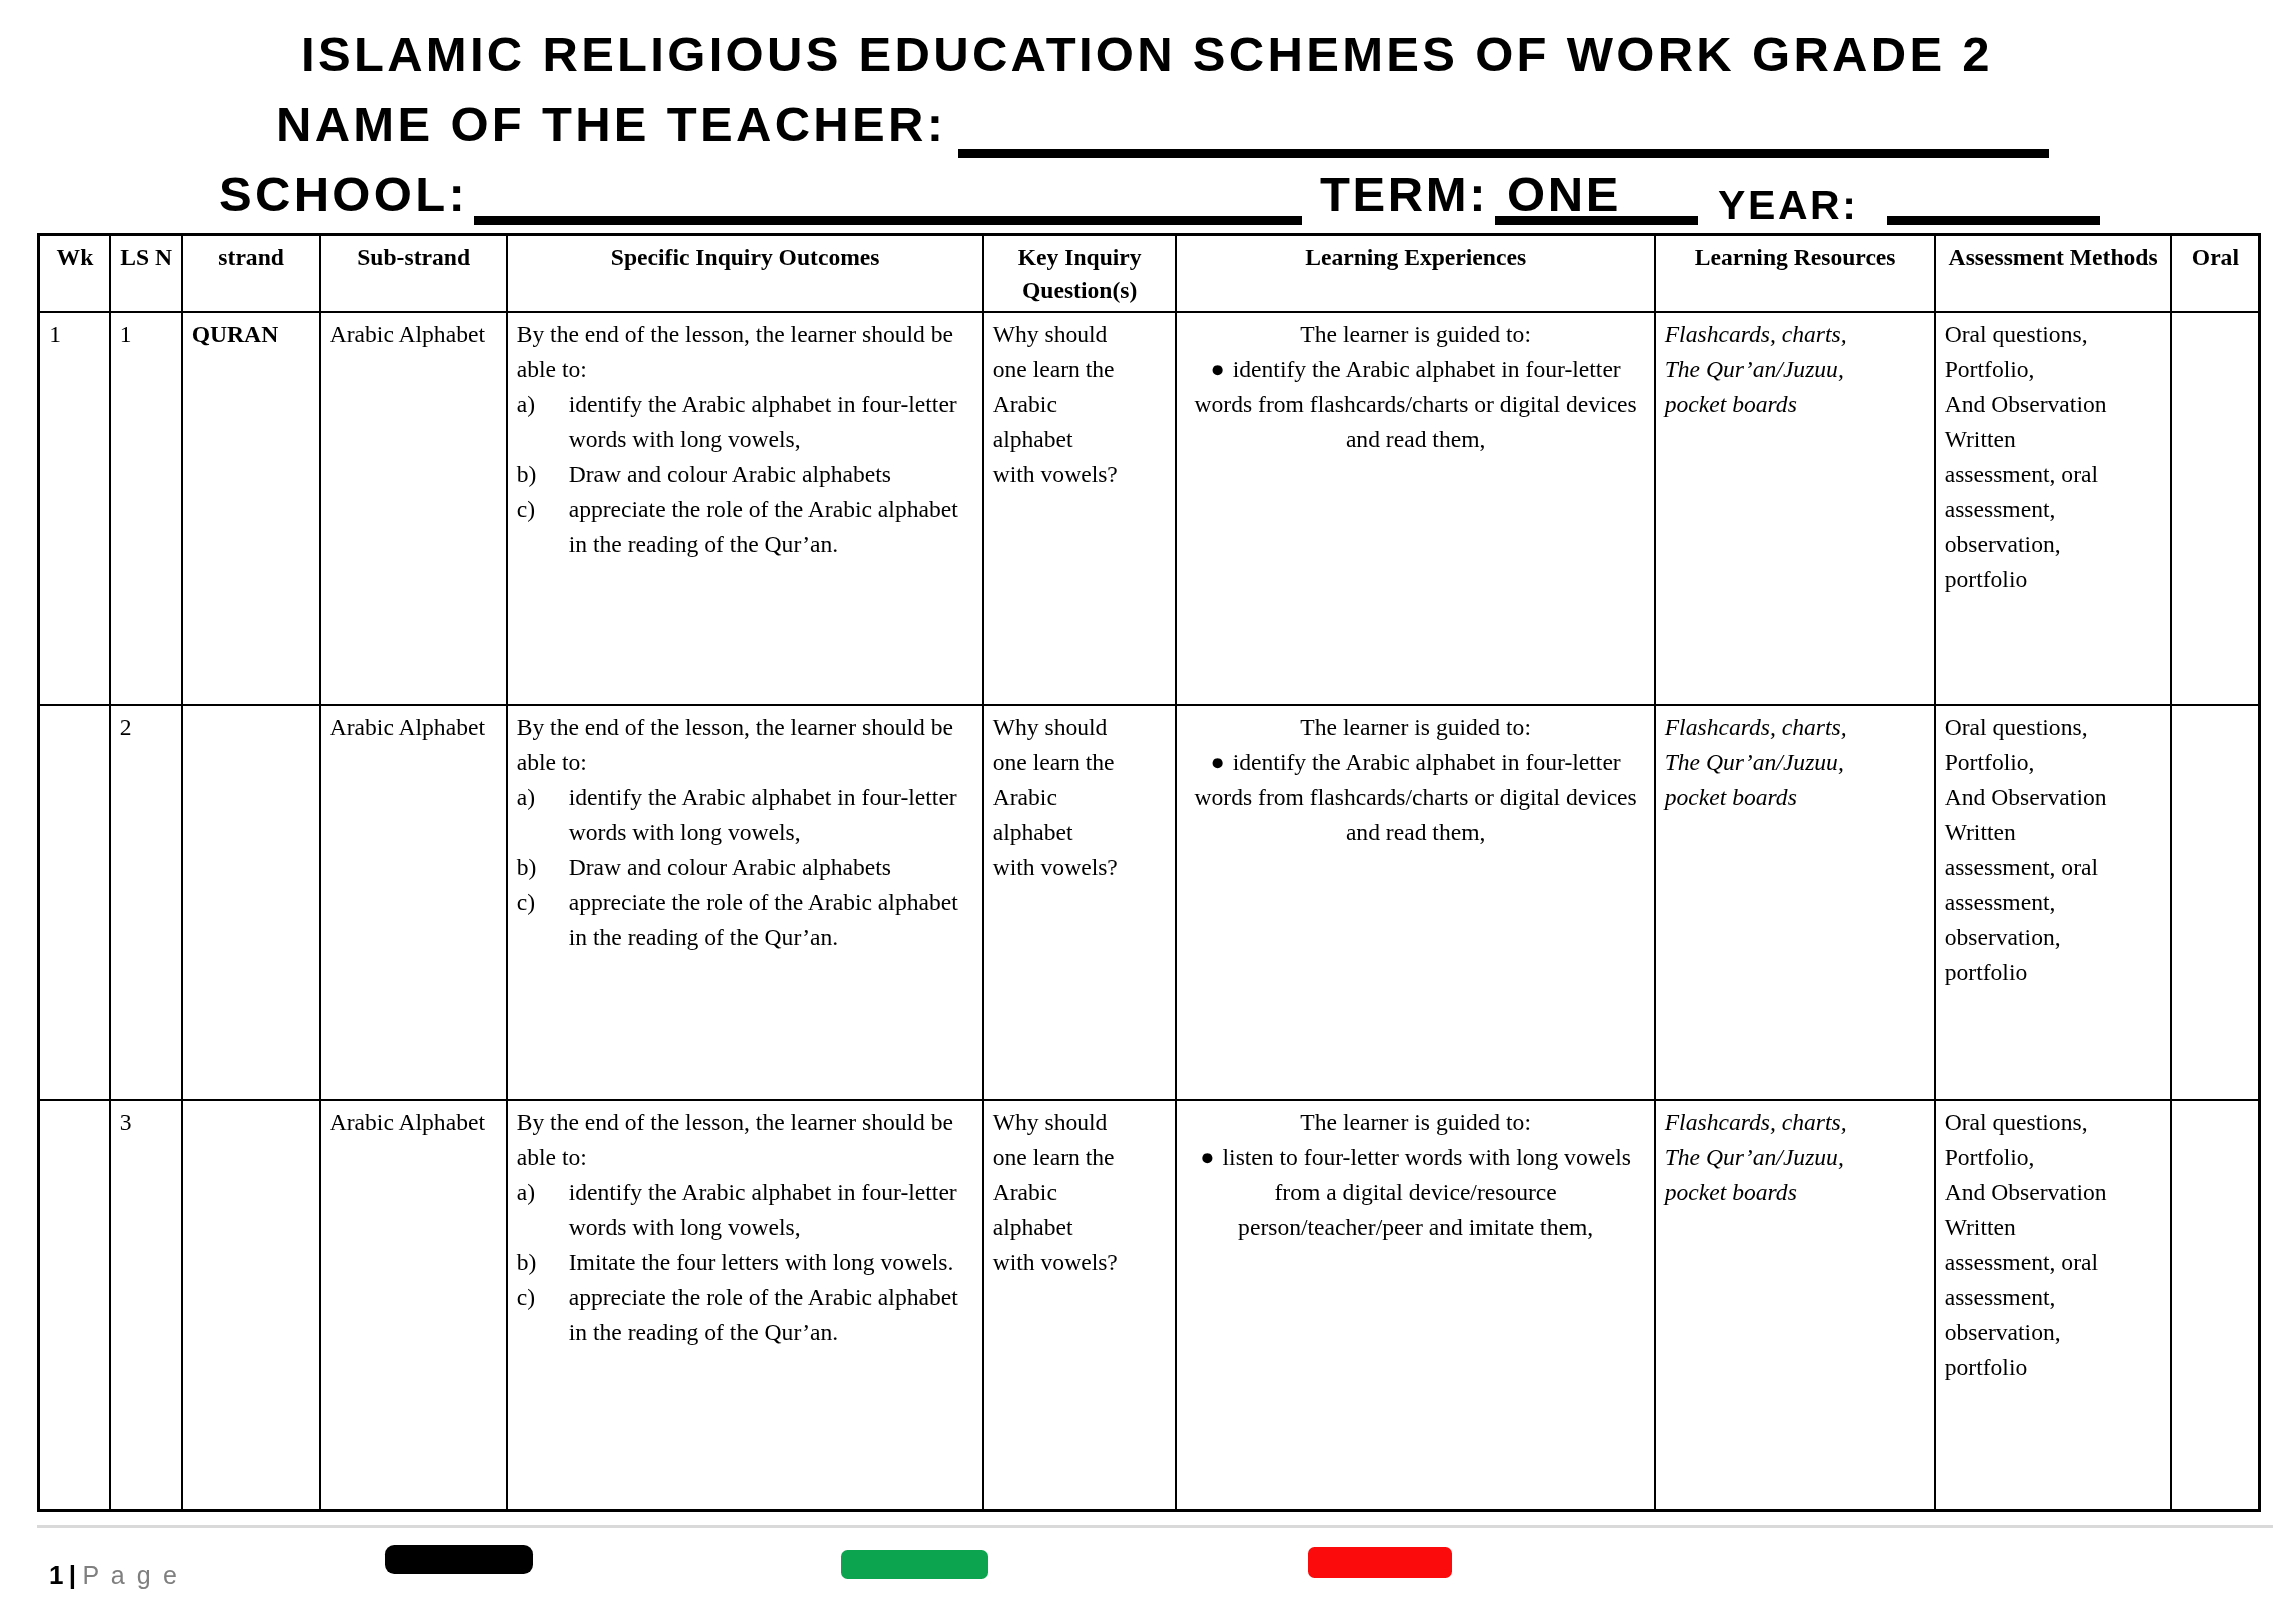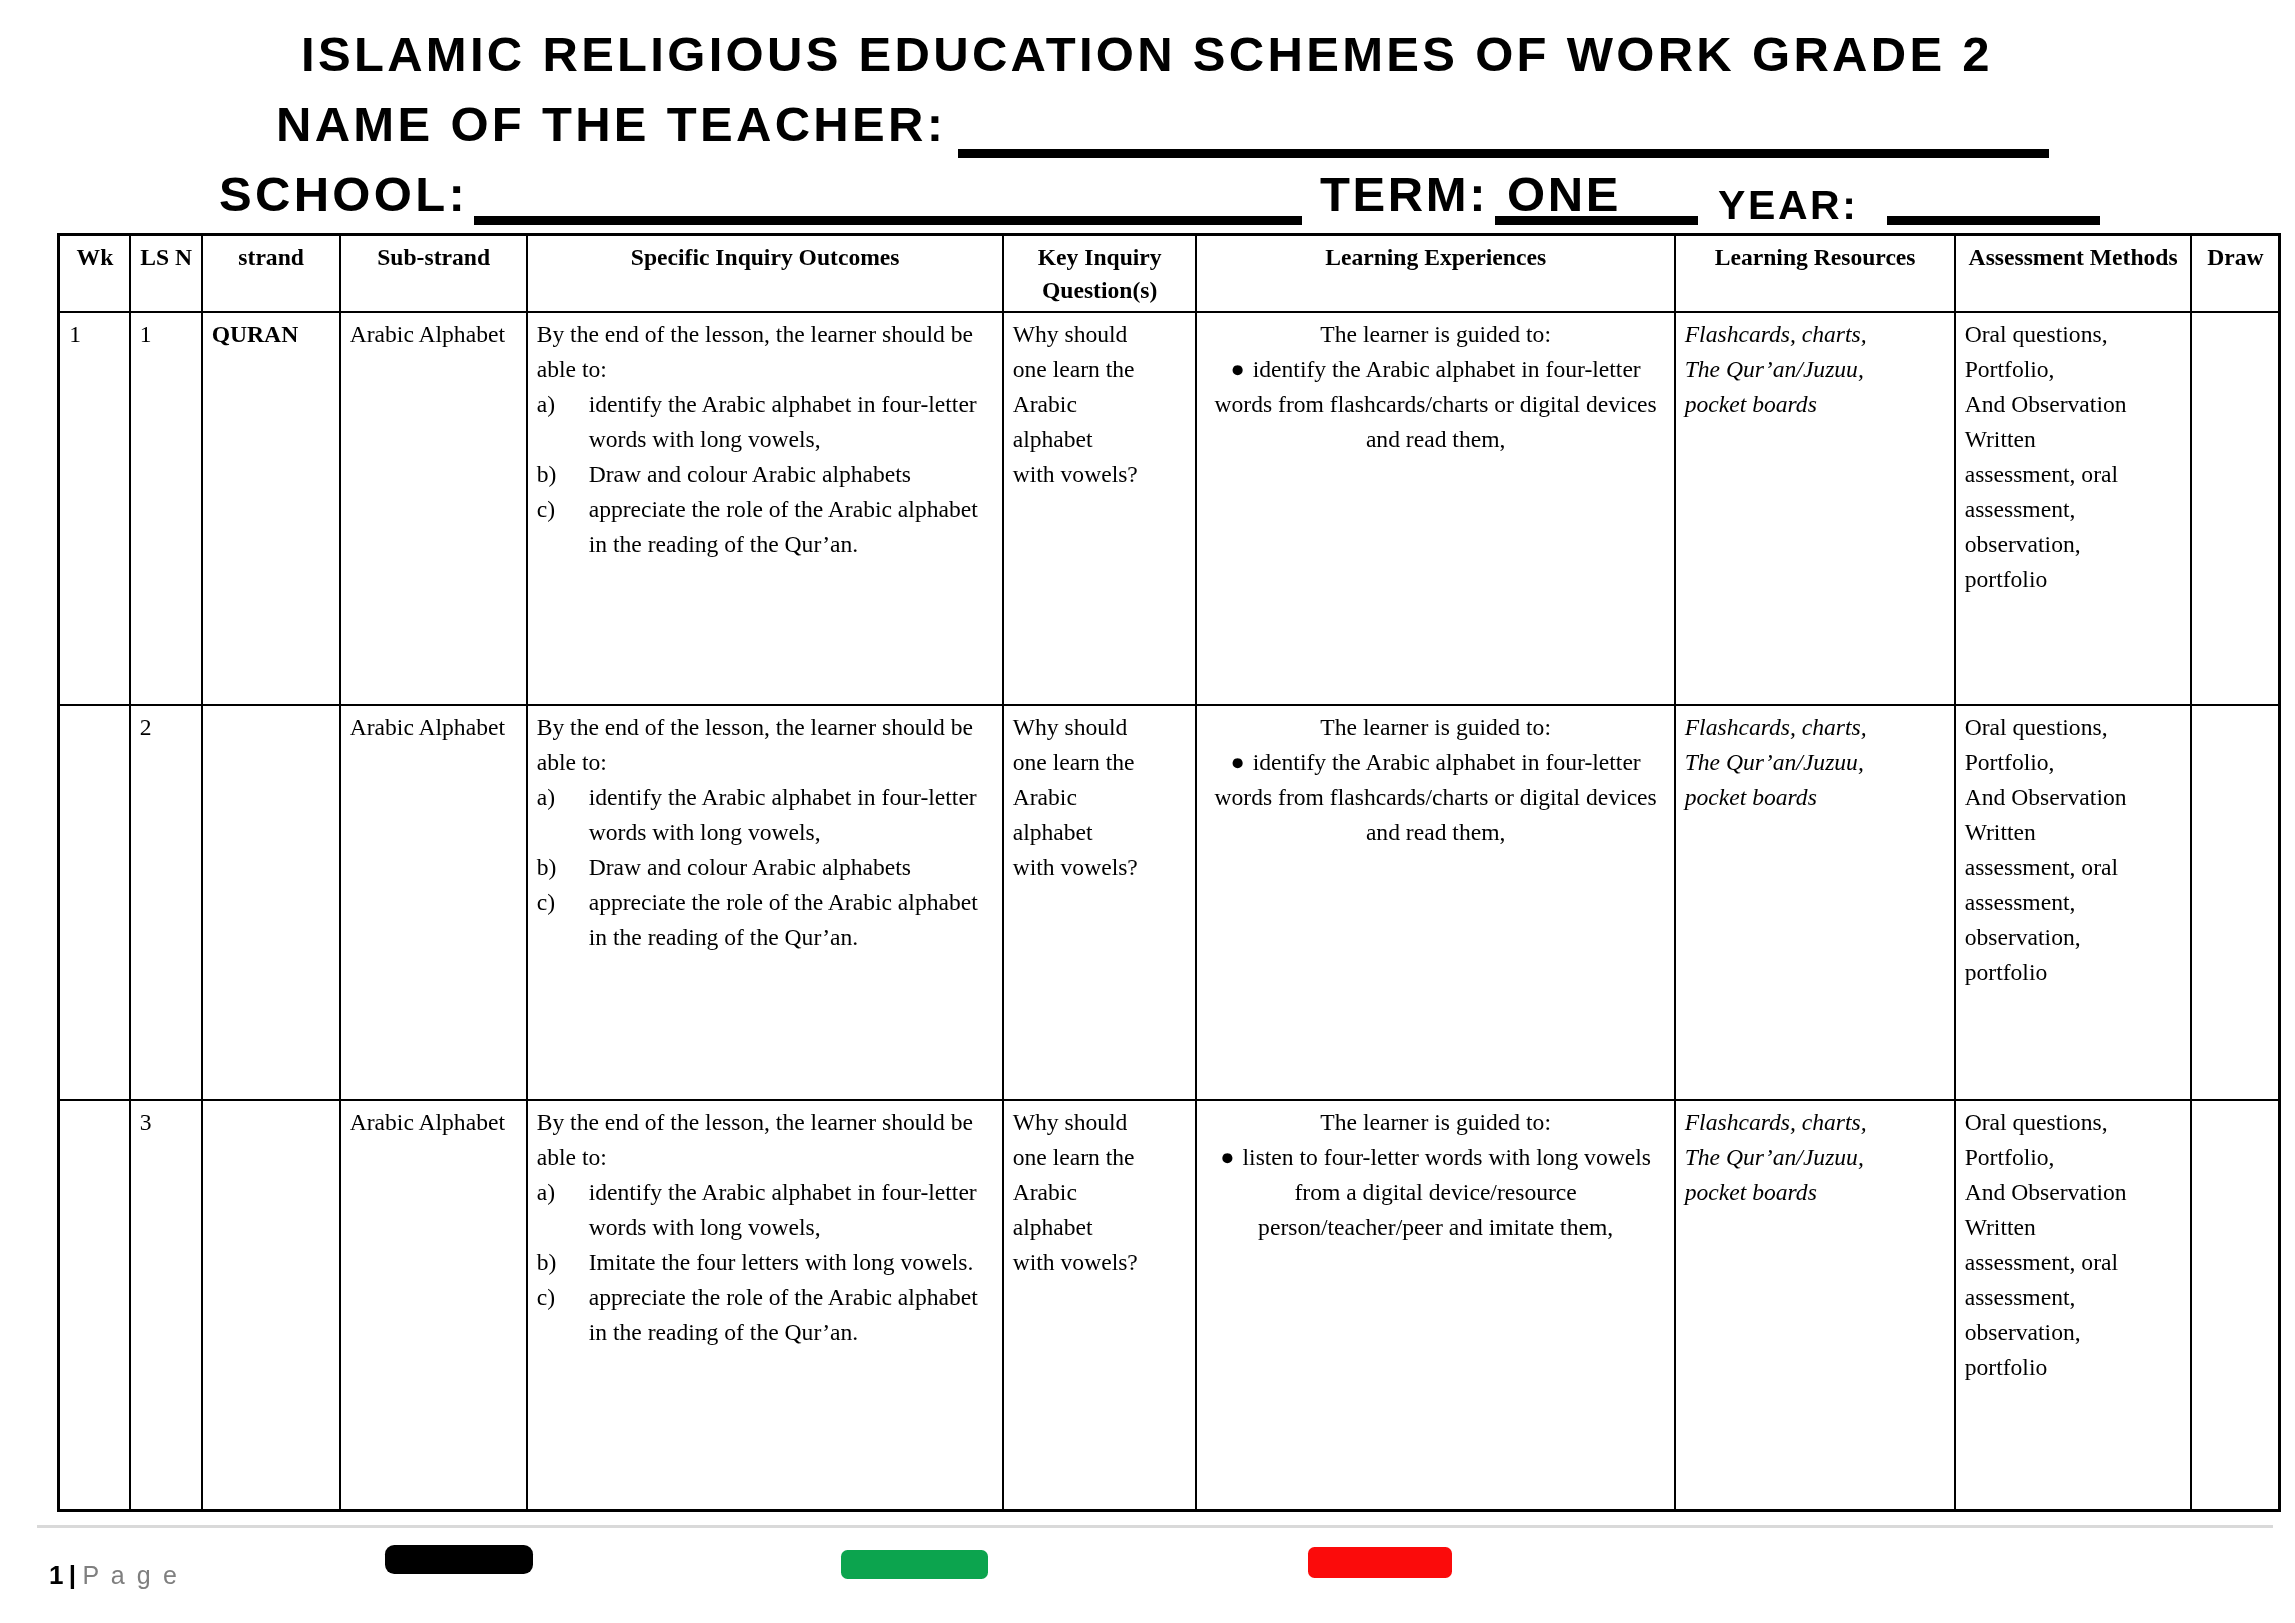--- a/index.html
+++ b/index.html
@@ -22,21 +22,20 @@
   #u-teacher{left:958px;top:149px;width:1091px;}
   #u-school{left:474px;top:216px;width:828px;}
   #u-term{left:1495px;top:216px;width:203px;}
   #u-year{left:1887px;top:216px;width:213px;}
 
   
   #scheme-table{
     position:absolute;left:37px;top:233px;
     border-collapse:collapse;table-layout:fixed;width:2221px;
     border:3.9px solid #000;
-    margin-left:20px;
   }
   #scheme-table th,#scheme-table td{
     border:2.6px solid #000;vertical-align:top;
     padding:3.9px 7.9px 3.9px 9.2px;overflow:hidden;
   }
   #scheme-table th{
     font-size:23.6px;font-weight:bold;text-align:center;
     line-height:33px;padding-top:5.2px;
   }
   #scheme-table td{font-size:23.6px;line-height:35px;}
@@ -106,21 +105,21 @@
       <tr class="hdr">
     <th>Wk</th>
     <th>LS N</th>
     <th>strand</th>
     <th>Sub-strand</th>
     <th>Specific Inquiry Outcomes</th>
     <th>Key Inquiry Question(s)</th>
     <th>Learning Experiences</th>
     <th>Learning Resources</th>
     <th>Assessment Methods</th>
-    <th>Draw</th>
+    <th>Oral</th>
   </tr>
 
   <tr class="r1">
     <td class="cell-wk">1</td>
     <td class="cell-lsn">1</td>
     <td class="cell-strand">QURAN</td>
     <td class="cell-sub">Arabic Alphabet</td>
     <td class="cell-slo">
       <div class="slo-intro">By the end of the lesson, the learner should be able to:</div>
       <div class="slo-item">

